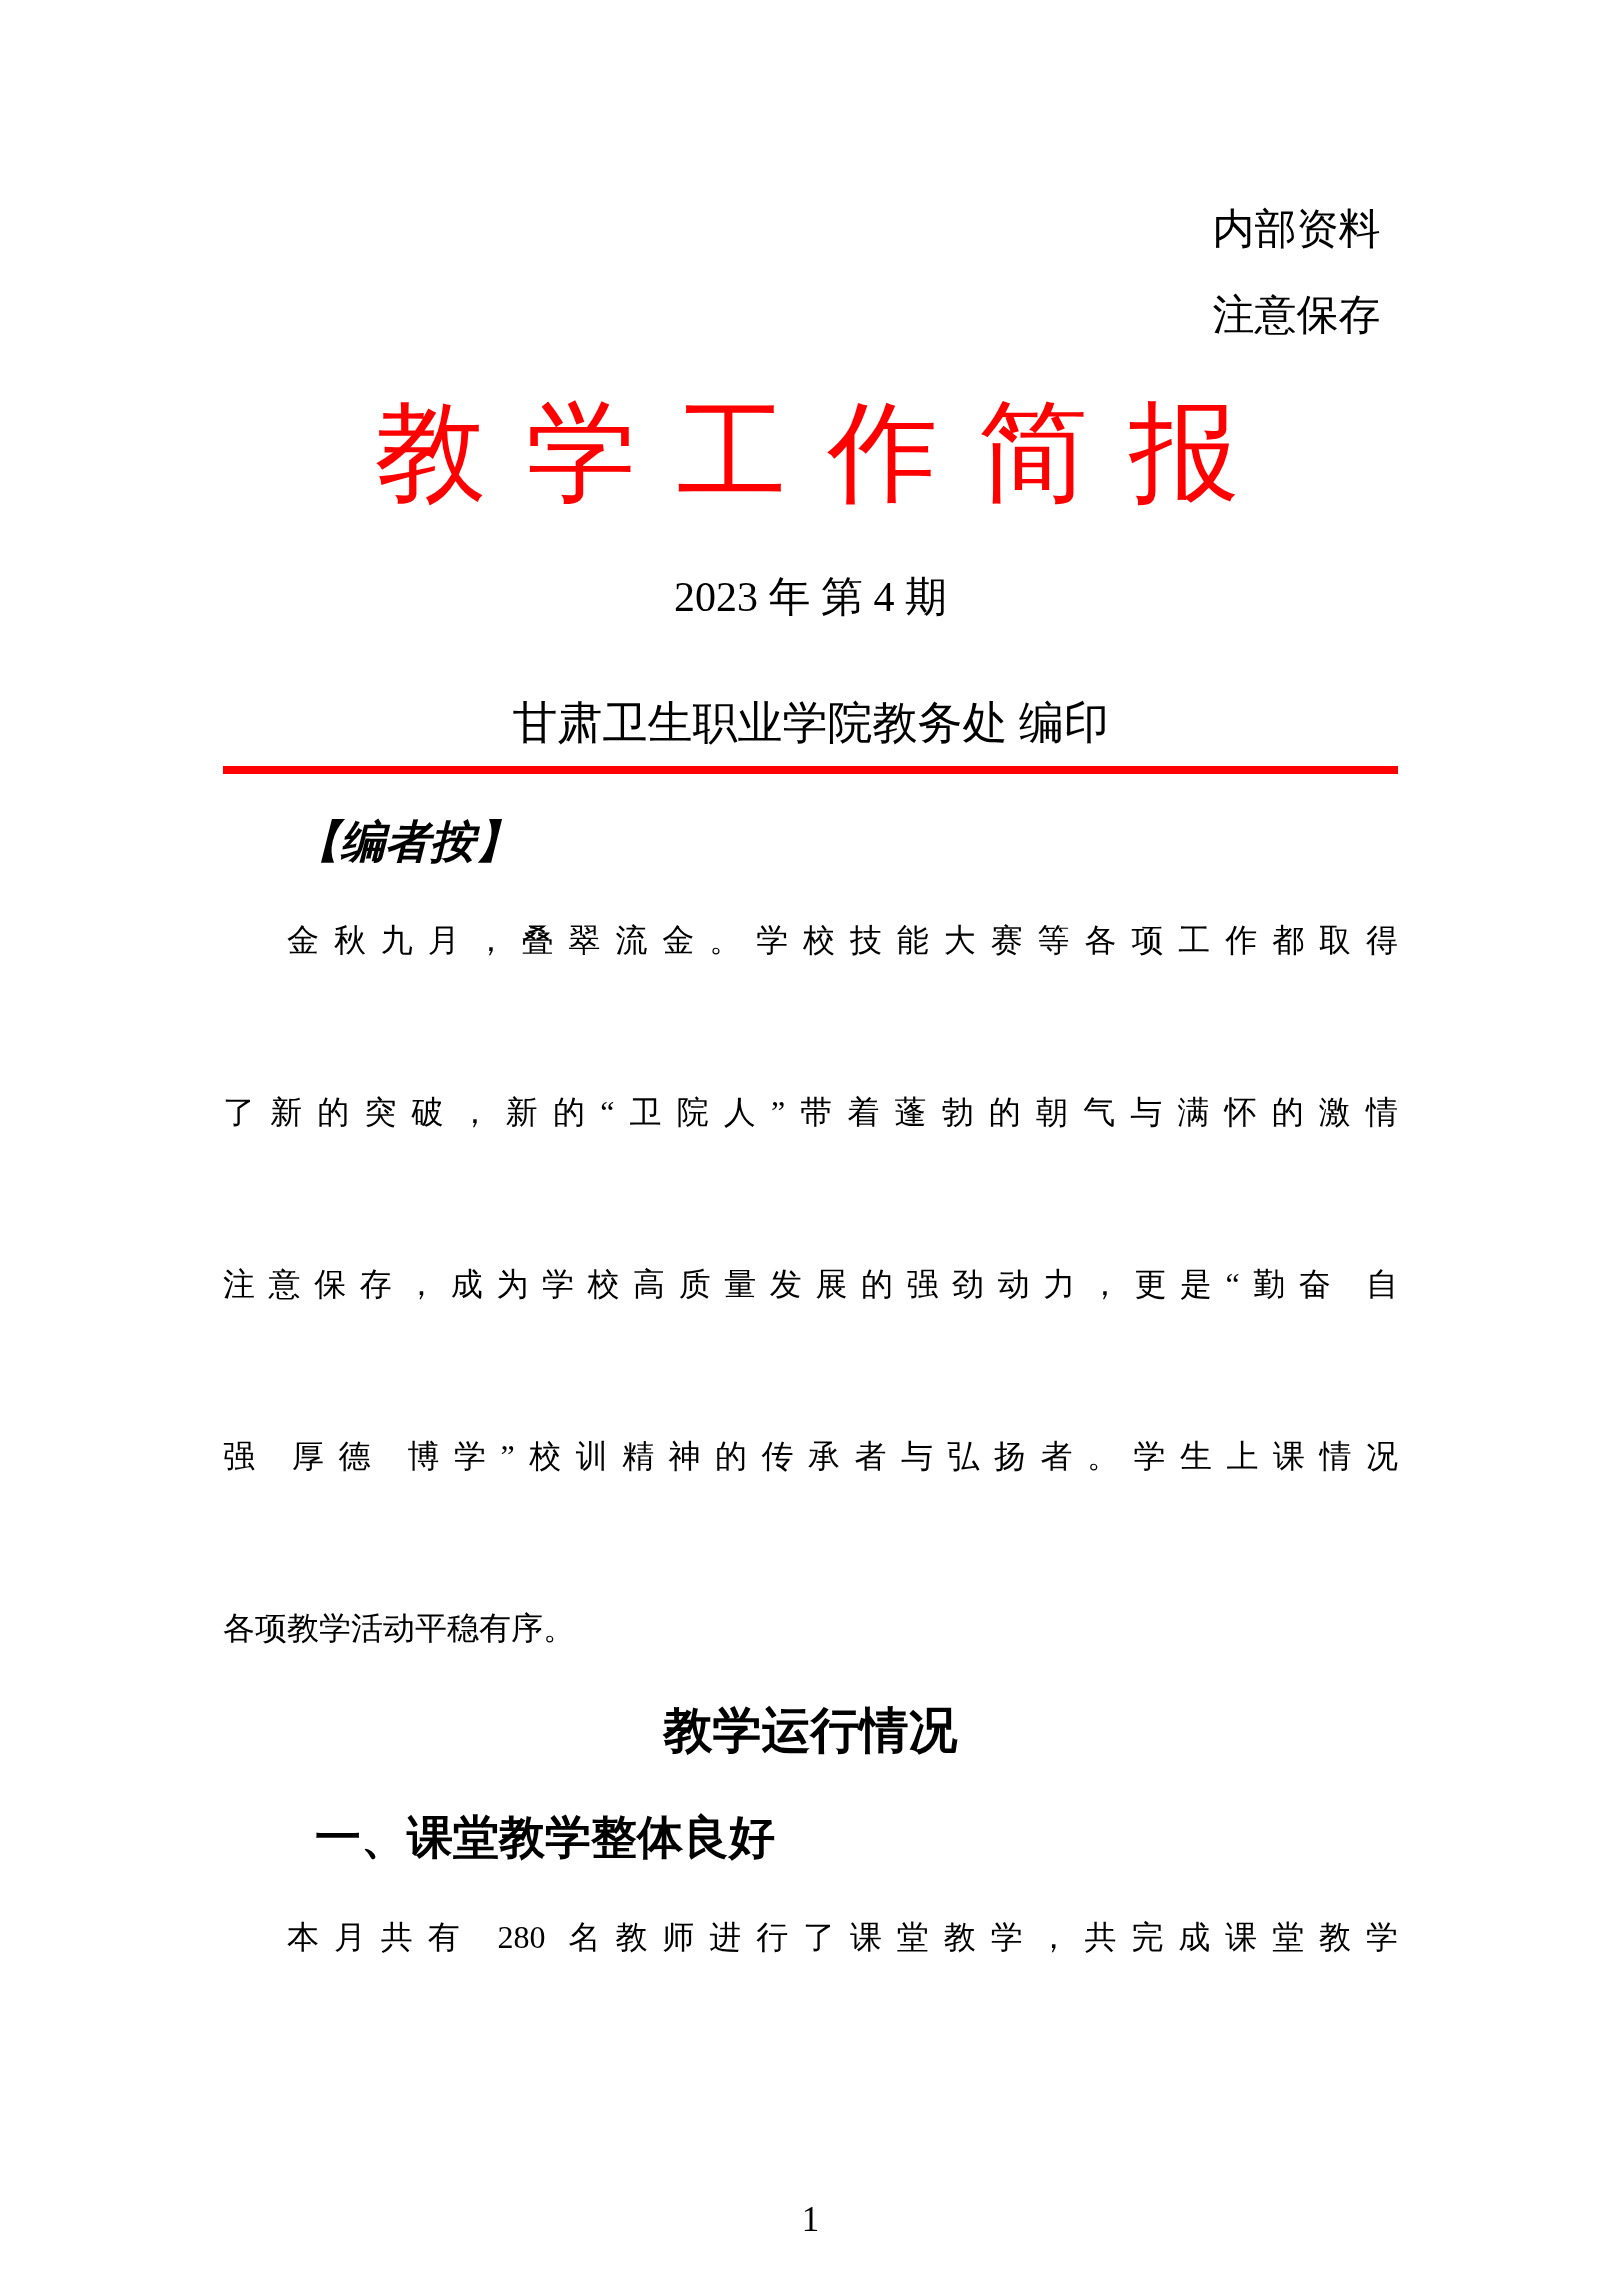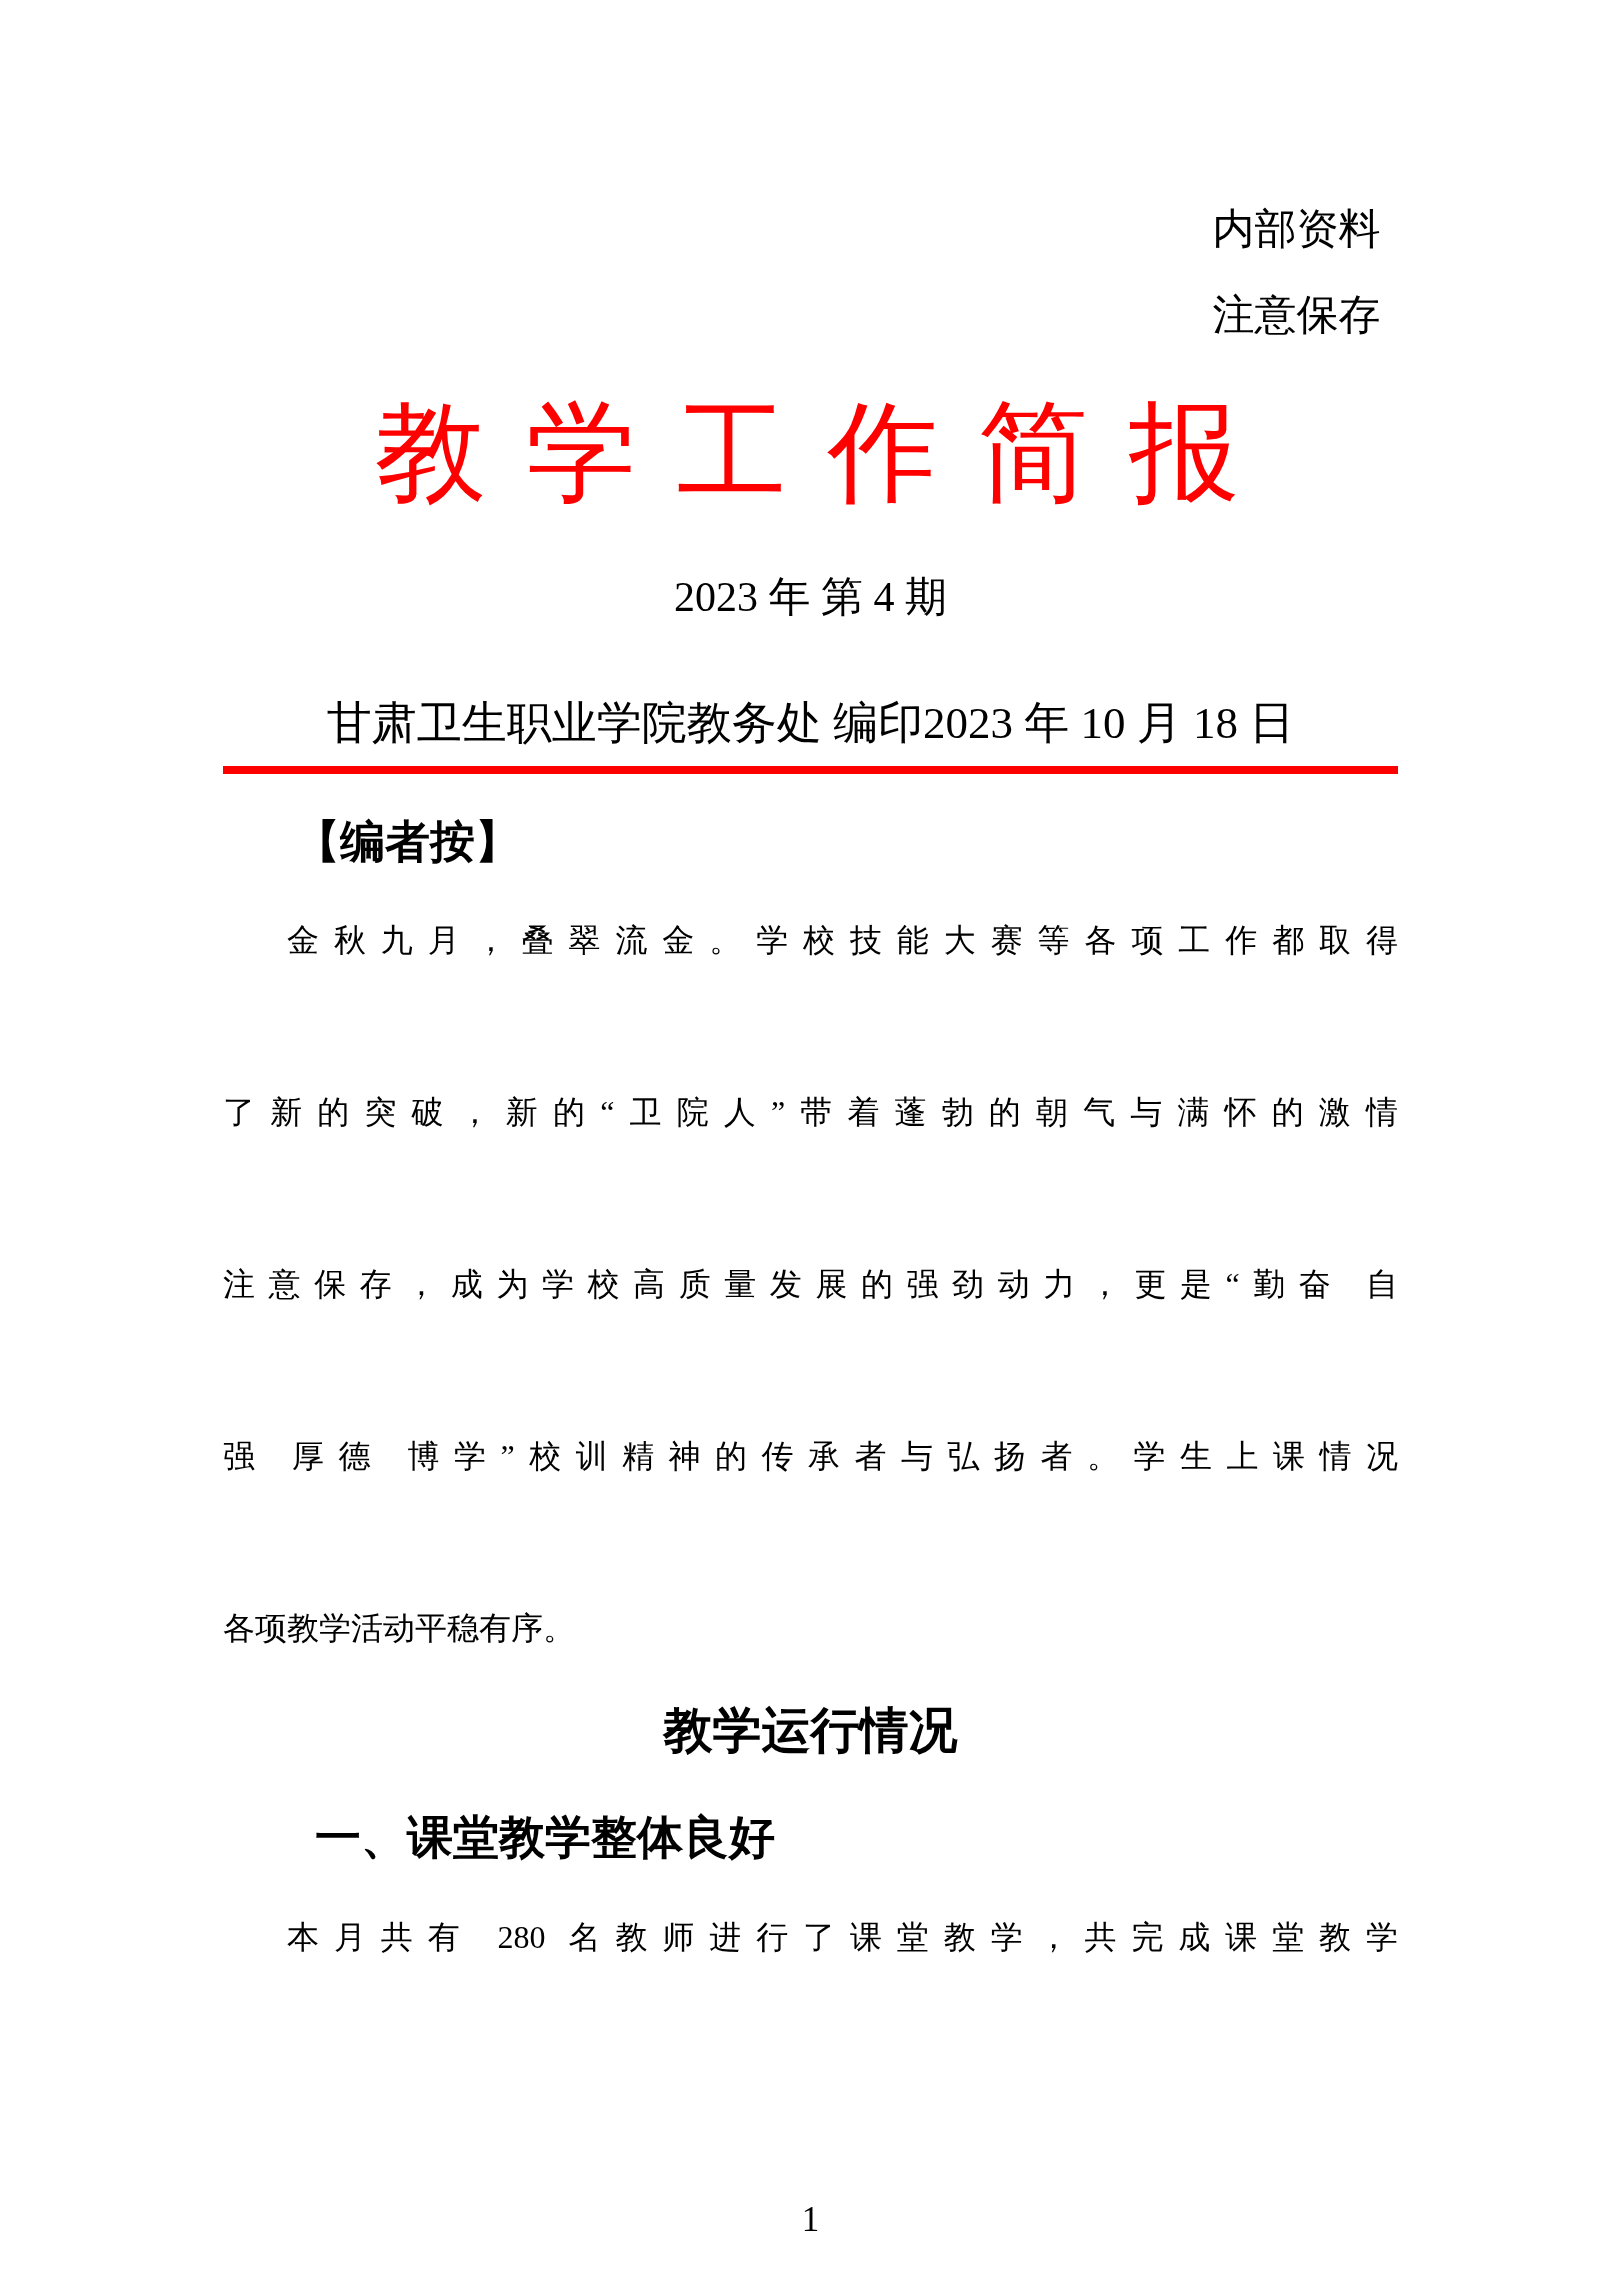--- a/index.html
+++ b/index.html
@@ -57,20 +57,21 @@
     height:7.8px;
     background:#ff0000;
   }
 
   .editor-label {
     margin-top:39px;
     font-size:45px;
     font-weight:bold;
     line-height:59px;
     text-indent:1.6em;
+    font-style:italic;
   }
 
   .para {
     font-size:32px;
     line-height:86px;
   }
   .para-1 { margin-top:25.5px; }
   .para-2 { margin-top:25.5px; }
   .line { display:block; }
   .line.indent { text-indent:2em; }
@@ -114,21 +115,20 @@
       <div>内部资料</div>
       <div>注意保存</div>
     </div>
 
     <div class="doc-title">教 学 工 作 简 报</div>
 
     <div class="issue-line">2023 年 第 4 期</div>
 
     <div class="pub-row">
       <span>甘肃卫生职业学院教务处 编印</span>
-      <span>2023 年 10 月 18 日</span>
     </div>
 
     <div class="red-rule"></div>
 
     <div class="editor-label">【编者按】</div>
 
     <div class="para para-1">
       <span class="line jline indent">金秋九月，叠翠流金。学校技能大赛等各项工作都取得</span>
       <span class="line jline">了新的突破，新的“卫院人”带着蓬勃的朝气与满怀的激情</span>
       <span class="line jline">注意保存，成为学校高质量发展的强劲动力，更是“勤奋 自</span>

